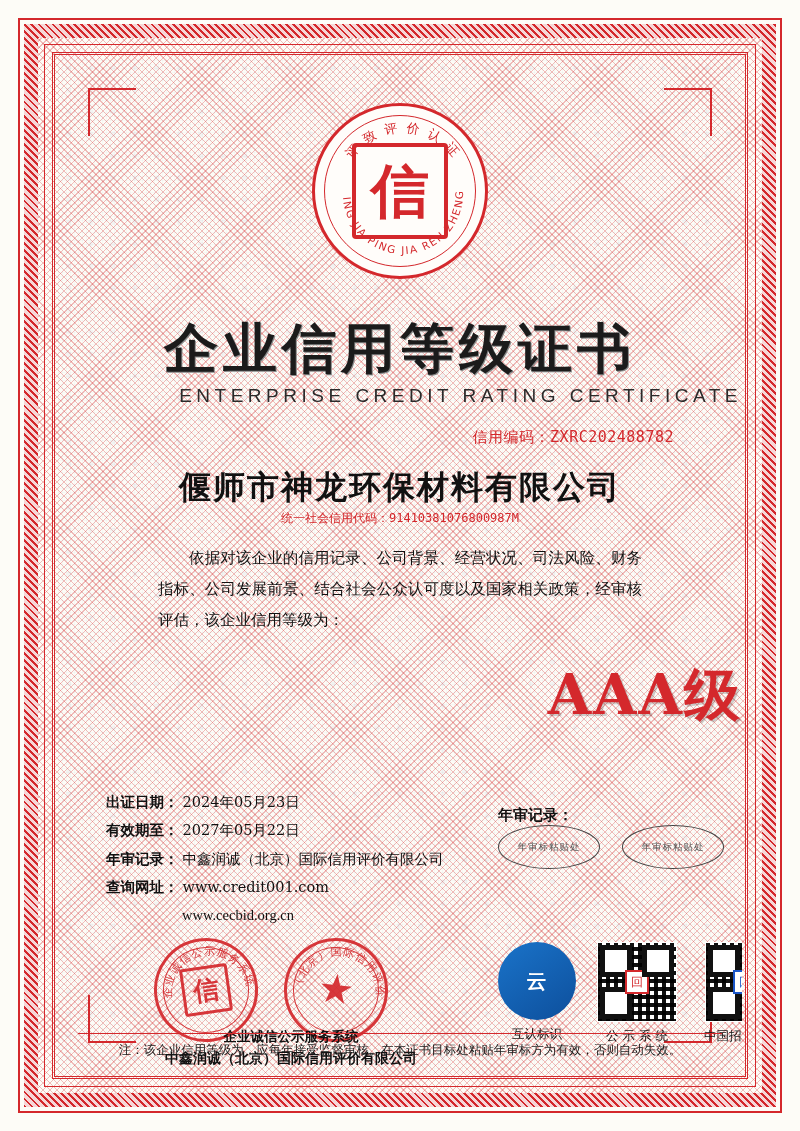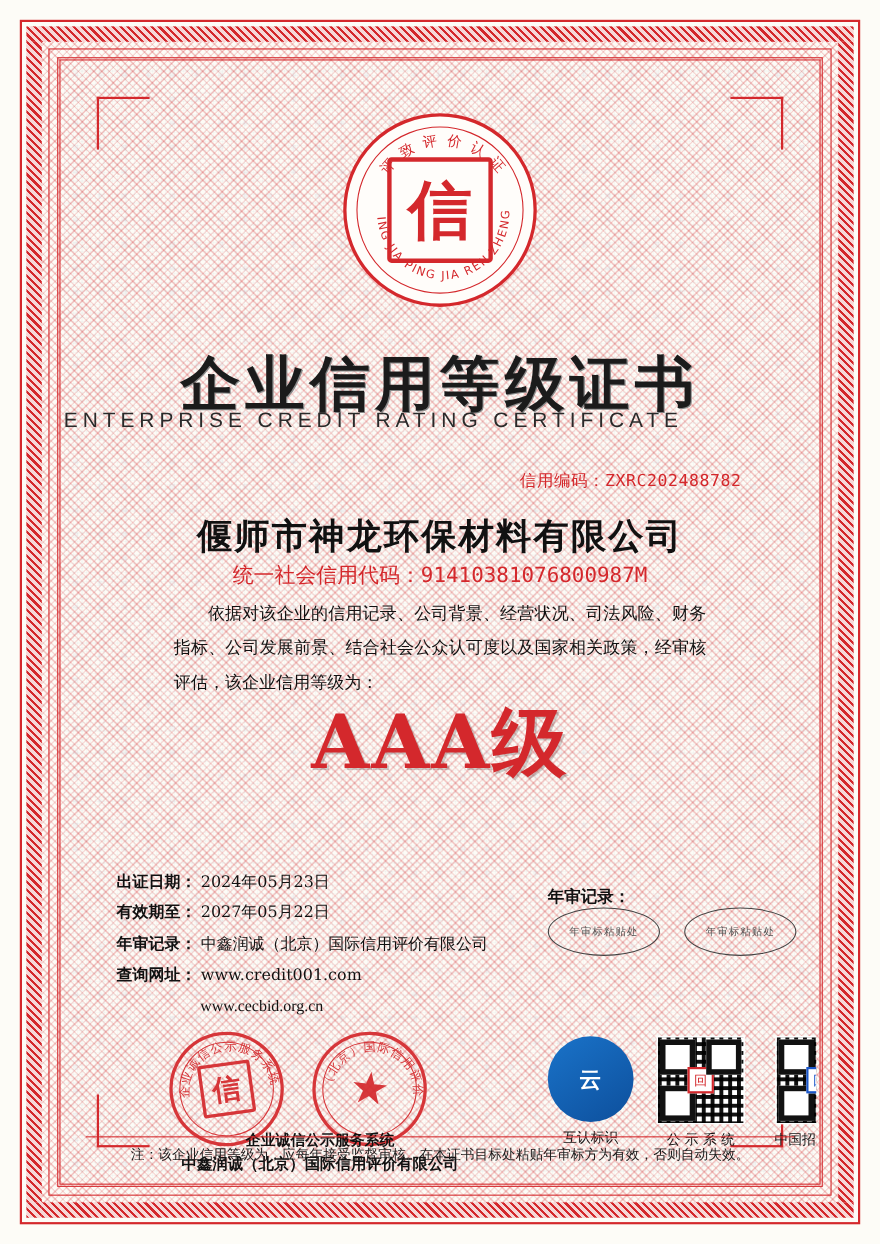--- a/index.html
+++ b/index.html
@@ -137,23 +137,23 @@
     text-align: center;
     font-family: Liberation Serif, serif;
     font-size: 54px;
     font-weight: bold;
     letter-spacing: 5px;
     color: #1b1b1b;
     text-shadow: 1px 1px 0 #888;
   }
   .title-en {
     position: absolute;
-    top: 314px;
+    top: 327px;
     left: 0; right: 0;
-    text-align: left;
+    text-align: right;
     font-family: "Liberation Sans", sans-serif;
     font-size: 19px;
     letter-spacing: 4.5px;
     color: #2a2a2a;
   }
   .credit-no {
     position: absolute;
     top: 370px;
     right: 68px;
     font-size: 15px;
@@ -174,48 +174,48 @@
     font-size: 32px;
     font-weight: bold;
     letter-spacing: 2px;
     color: #111;
   }
   .usci {
     position: absolute;
     top: 452px;
     left: 0; right: 0;
     text-align: center;
-    font-size: 19px;
+    font-size: 12px;
     color: #d4282c;
     font-family: "DejaVu Sans", sans-serif;
   }
   .usci .code {
     font-family: "DejaVu Sans Mono", monospace;
   }
   .body-text {
     position: absolute;
     top: 485px;
     left: 100px;
     right: 100px;
     font-family: "DejaVu Sans", sans-serif;
     font-size: 15.5px;
     line-height: 2.0;
     color: #111;
     text-align: justify;
     text-indent: 2em;
   }
   .grade {
     position: absolute;
-    top: 572px;
+    top: 600px;
     left: 0; right: 0;
-    text-align: center;
+    text-align: right;
     color: #d4282c;
     font-family: "DejaVu Serif", serif;
     font-weight: bold;
-    font-size: 68px;
+    font-size: 56px;
     letter-spacing: 2px;
     text-shadow: 2px 2px 0 rgba(0,0,0,0.18);
   }
 
   .info-block {
     position: absolute;
     top: 730px;
     left: 48px;
     font-family: "DejaVu Serif", serif;
     font-size: 14.5px;

